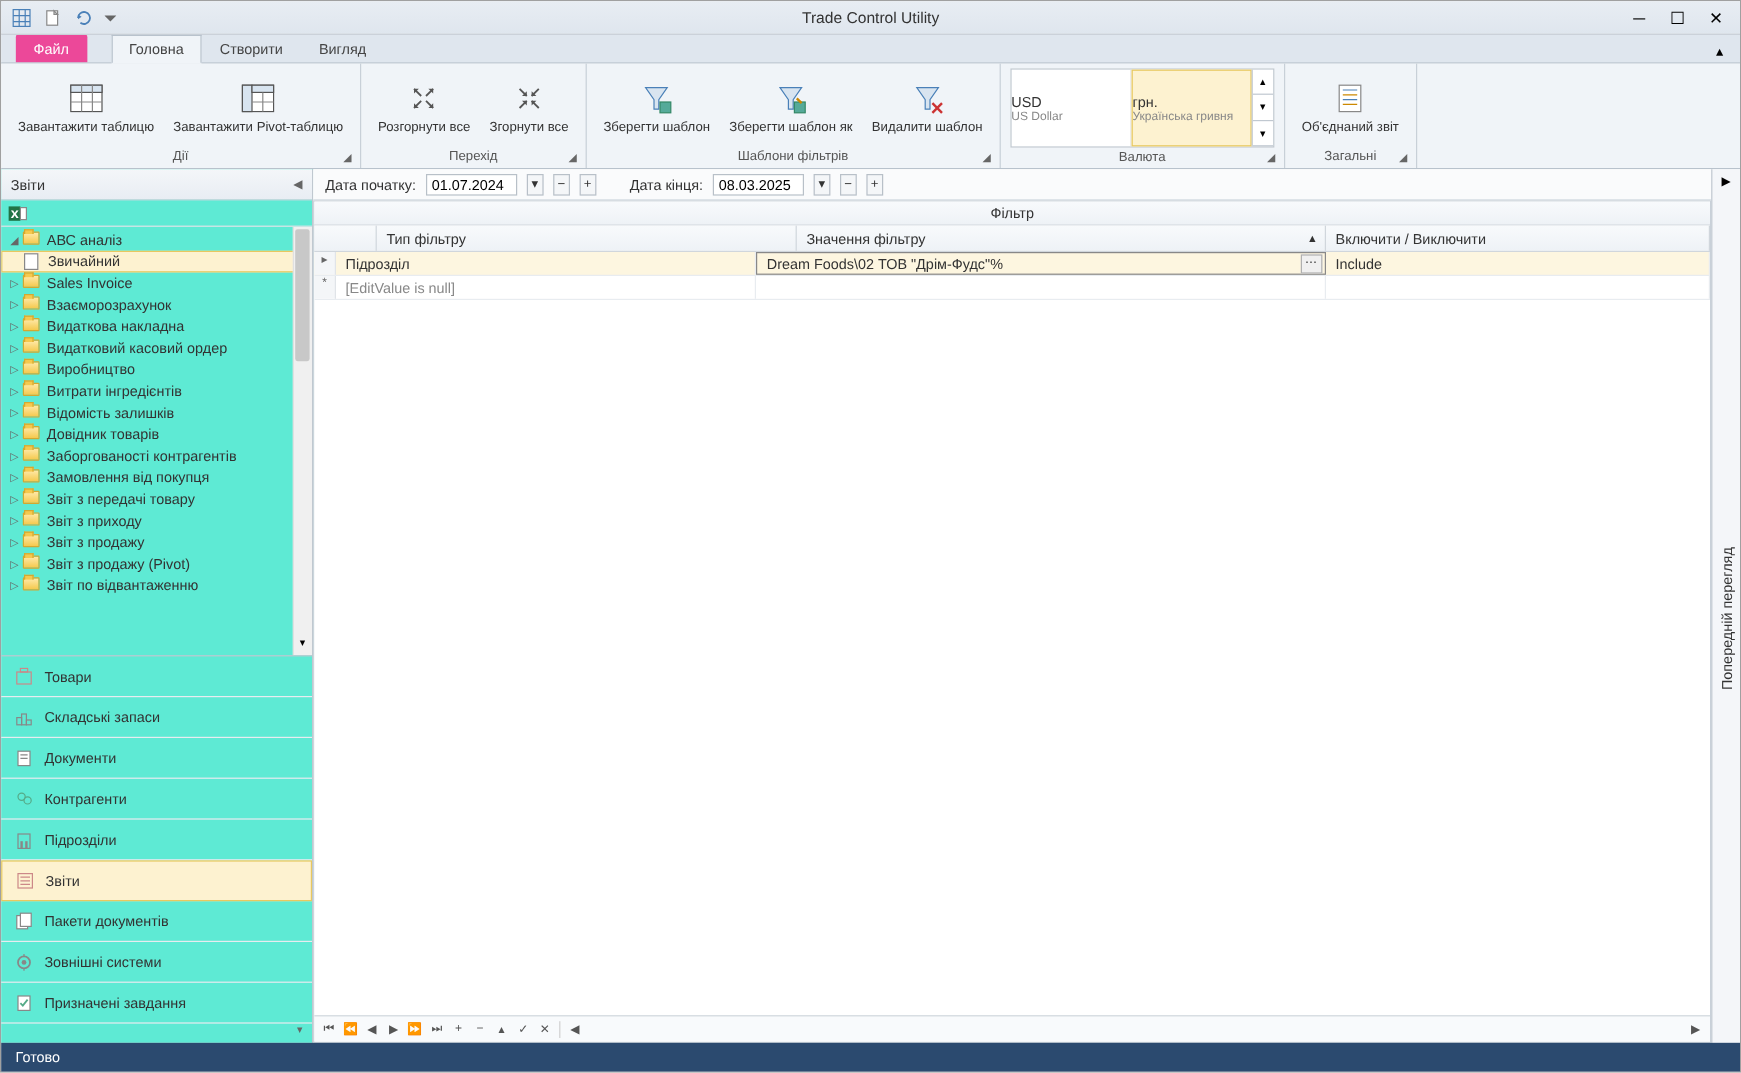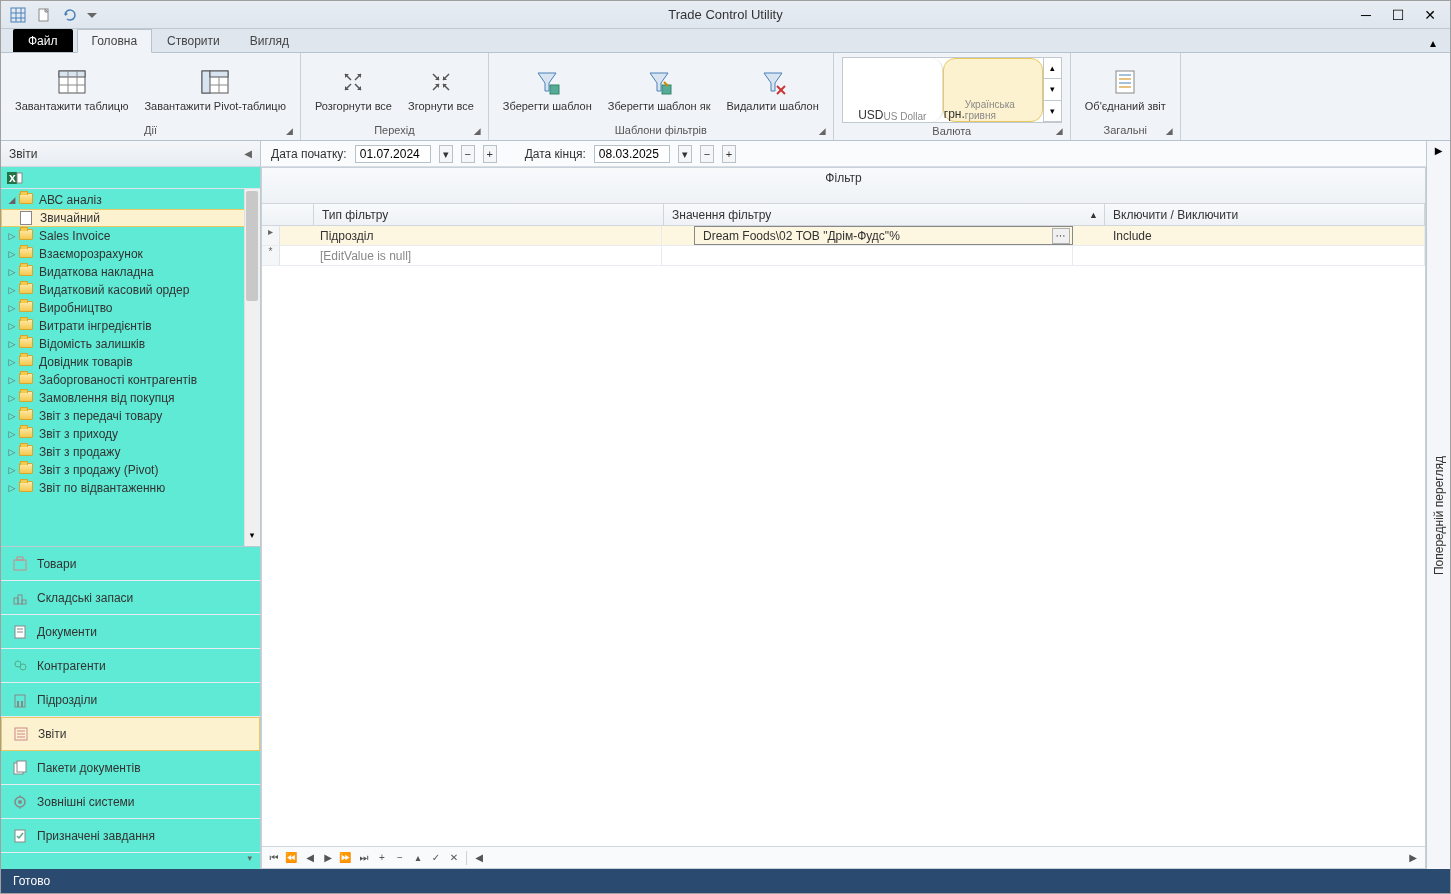--- a/index.html
+++ b/index.html
@@ -11,37 +11,37 @@
 .titlebar { height: 28px; background: linear-gradient(#e8edf3, #dfe6ee); border-bottom: 1px solid #c0c8d0; display: flex; align-items: center; position: relative; }
 .titlebar .qat { display: flex; align-items: center; gap: 4px; padding-left: 6px; }
 .titlebar .qat-btn { width: 22px; height: 22px; display: flex; align-items: center; justify-content: center; cursor: pointer; }
 .titlebar .title { position: absolute; left: 50%; transform: translateX(-50%); color: #333; font-size: 13px; }
 .titlebar .controls { margin-left: auto; display: flex; gap: 4px; padding-right: 6px; }
 .titlebar .controls .ctrl { width: 28px; height: 20px; display: flex; align-items: center; justify-content: center; cursor: pointer; font-size: 14px; }
 
 
 .tabs-row { height: 24px; background: #dfe6ee; border-bottom: 1px solid #b8c2cc; display: flex; align-items: flex-end; padding-left: 12px; }
 .tab { padding: 4px 14px; cursor: pointer; color: #444; border: 1px solid transparent; border-bottom: none; }
-.tab.file { background: #000000; color: #fff; border-radius: 2px 2px 0 0; margin-right: 4px; }
+.tab.file { background: #ec4899; color: #fff; border-radius: 2px 2px 0 0; margin-right: 20px; }
 .tab.active { background: #f0f4f8; border-color: #b8c2cc; border-bottom: 1px solid #f0f4f8; margin-bottom: -1px; }
 .tabs-row .collapse { margin-left: auto; margin-right: 8px; cursor: pointer; padding: 2px 6px; }
 
 
 .ribbon { height: 88px; background: #f0f4f8; border-bottom: 1px solid #b8c2cc; display: flex; align-items: stretch; }
 .ribbon-group { border-right: 1px solid #c8d0d8; padding: 4px 8px 2px 8px; display: flex; flex-direction: column; position: relative; }
 .ribbon-group .group-body { flex: 1; display: flex; align-items: center; gap: 4px; }
 .ribbon-group .group-label { font-size: 11px; color: #555; text-align: center; padding: 2px 0; position: relative; }
 .ribbon-group .group-launcher { position: absolute; right: 2px; bottom: 2px; width: 12px; height: 12px; font-size: 9px; color: #666; cursor: pointer; }
 
 .ribbon-btn { display: flex; flex-direction: column; align-items: center; padding: 2px 6px; cursor: pointer; text-align: center; min-width: 50px; }
 .ribbon-btn .icon { width: 32px; height: 32px; display: flex; align-items: center; justify-content: center; }
 .ribbon-btn .label { font-size: 11px; color: #333; line-height: 1.2; margin-top: 2px; }
 
 .currency-gallery { display: flex; border: 1px solid #c0c8d0; background: #fff; height: 66px; }
-.currency-item { width: 100px; border-right: 1px solid #e0e0e0; display: flex; flex-direction: row; align-items: flex-end; justify-content: center; cursor: pointer; border-radius: 12px; }
+.currency-item { width: 100px; border-right: 1px solid #e0e0e0; display: flex; flex-direction: column; align-items: flex-start; justify-content: center; cursor: pointer; }
 .currency-item.selected { background: #fdf2d0; border: 1px solid #e8c860; }
 .currency-item .c-sym { font-size: 12px; color: #333; }
 .currency-item .c-name { font-size: 10px; color: #888; }
 .currency-scroll { width: 18px; display: flex; flex-direction: column; border-left: 1px solid #c0c8d0; }
 .currency-scroll div { flex: 1; display: flex; align-items: center; justify-content: center; font-size: 9px; cursor: pointer; border-bottom: 1px solid #c0c8d0; }
 
 
 .body { flex: 1; display: flex; min-height: 0; }
 
 
@@ -74,32 +74,32 @@
 .nav-collapse { height: 16px; text-align: right; padding-right: 8px; cursor: pointer; color: #666; font-size: 9px; }
 
 
 .main { flex: 1; display: flex; flex-direction: column; min-width: 0; }
 .date-bar { height: 26px; border-bottom: 1px solid #d8dee4; background: #fafbfc; display: flex; align-items: center; padding: 0 10px; gap: 8px; font-size: 12px; color: #333; }
 .date-bar .lbl { color: #333; }
 .date-input { width: 76px; height: 18px; border: 1px solid #b8c0c8; padding: 0 4px; background: #fff; font-size: 12px; }
 .spin-btn { width: 14px; height: 18px; border: 1px solid #b8c0c8; background: #f4f6f8; text-align: center; line-height: 16px; cursor: pointer; font-size: 11px; }
 
 .grid-area { flex: 1; display: flex; flex-direction: column; border: 1px solid #c8d0d8; margin: 0; min-height: 0; }
-.grid-title { height: 36px; background: linear-gradient(#f8fafc,#eef2f6); border-bottom: 1px solid #d0d6dc; text-align: center; line-height: 20px; color: #333; }
+.grid-title { height: 20px; background: linear-gradient(#f8fafc,#eef2f6); border-bottom: 1px solid #d0d6dc; text-align: center; line-height: 20px; color: #333; }
 .grid-header-row { display: flex; height: 22px; background: linear-gradient(#f8fafc,#eef2f6); border-bottom: 1px solid #d0d6dc; padding-left: 34px; }
 .grid-header-row .gh { border-right: 1px solid #d0d6dc; padding: 0 8px; display: flex; align-items: center; color: #333; }
 .gh-indicator { width: 18px; flex: none; }
 .gh1 { width: 350px; }
 .gh2 { flex: 1; position: relative; }
 .gh2 .sort { position: absolute; right: 6px; font-size: 9px; }
 .gh3 { width: 320px; }
 
 .grid-body { flex: 1; overflow: auto; background: #fff; }
 .grid-row { display: flex; height: 20px; border-bottom: 1px solid #e8ecf0; }
-.grid-row .gc { border-right: 1px solid #e8ecf0; padding: 0 8px; display: flex; align-items: center; color: #333; margin-left: 32px; }
+.grid-row .gc { border-right: 1px solid #e8ecf0; padding: 0 8px; display: flex; align-items: center; color: #333; }
 .grid-row.focused { background: #fdf6e0; }
 .grid-row .indicator { width: 18px; flex: none; text-align: center; font-size: 10px; color: #666; border-right: 1px solid #e0e4e8; background: #f4f6f8; }
 .gc1 { width: 350px; }
 .gc2 { flex: 1; position: relative; }
 .gc2.editing { border: 1px solid #888; }
 .gc2 .dots { position: absolute; right: 2px; width: 18px; height: 16px; border: 1px solid #b0b0b0; background: #f0f0f0; text-align: center; line-height: 14px; cursor: pointer; font-size: 10px; letter-spacing: 1px; }
 .gc3 { width: 320px; }
 
 .grid-nav { height: 22px; border-top: 1px solid #d0d6dc; background: #f8fafc; display: flex; align-items: center; padding: 0 4px; gap: 2px; }
 .grid-nav .nbtn { width: 16px; height: 16px; display: flex; align-items: center; justify-content: center; cursor: pointer; font-size: 10px; color: #555; }

